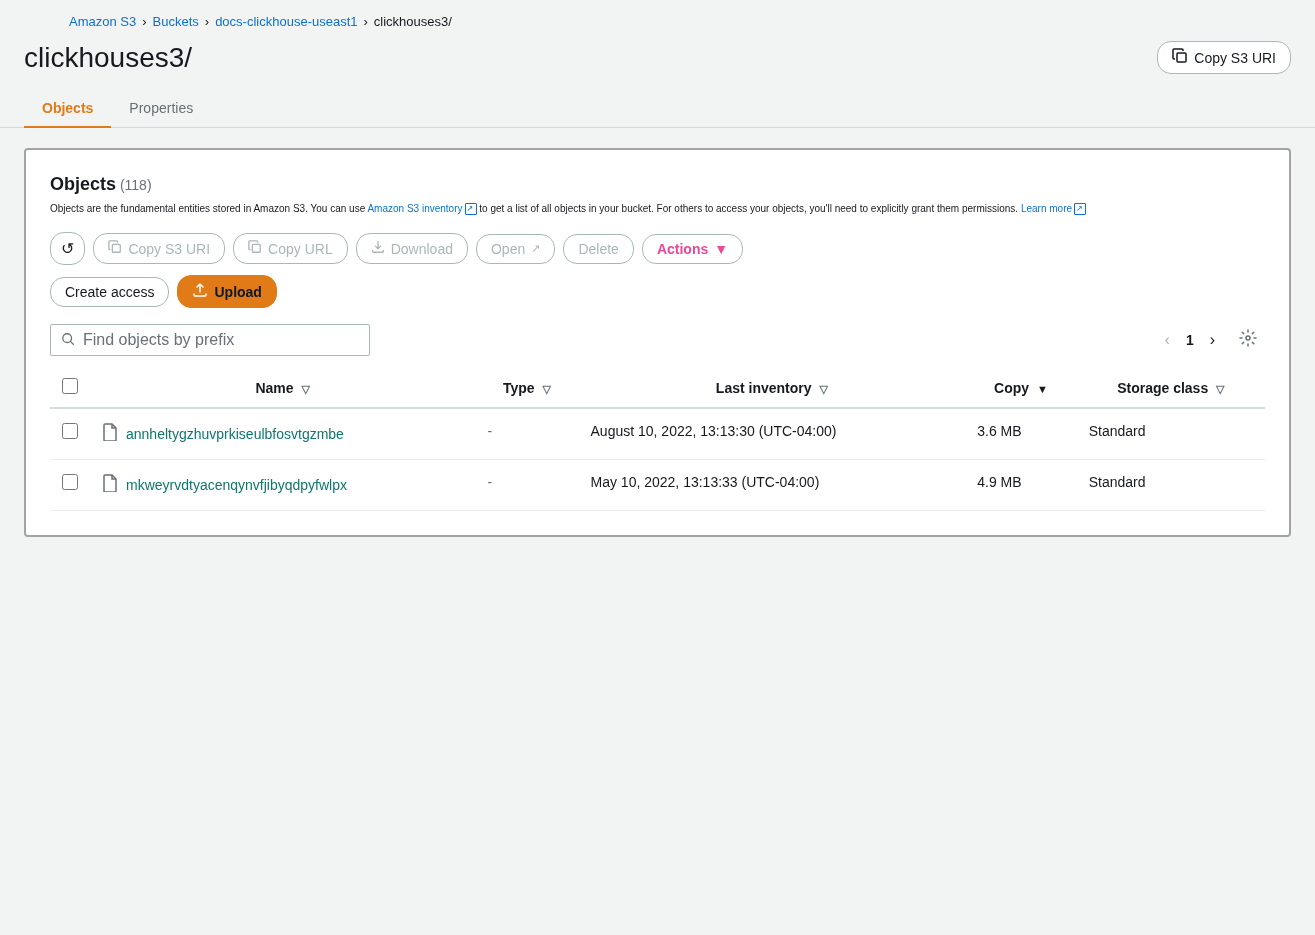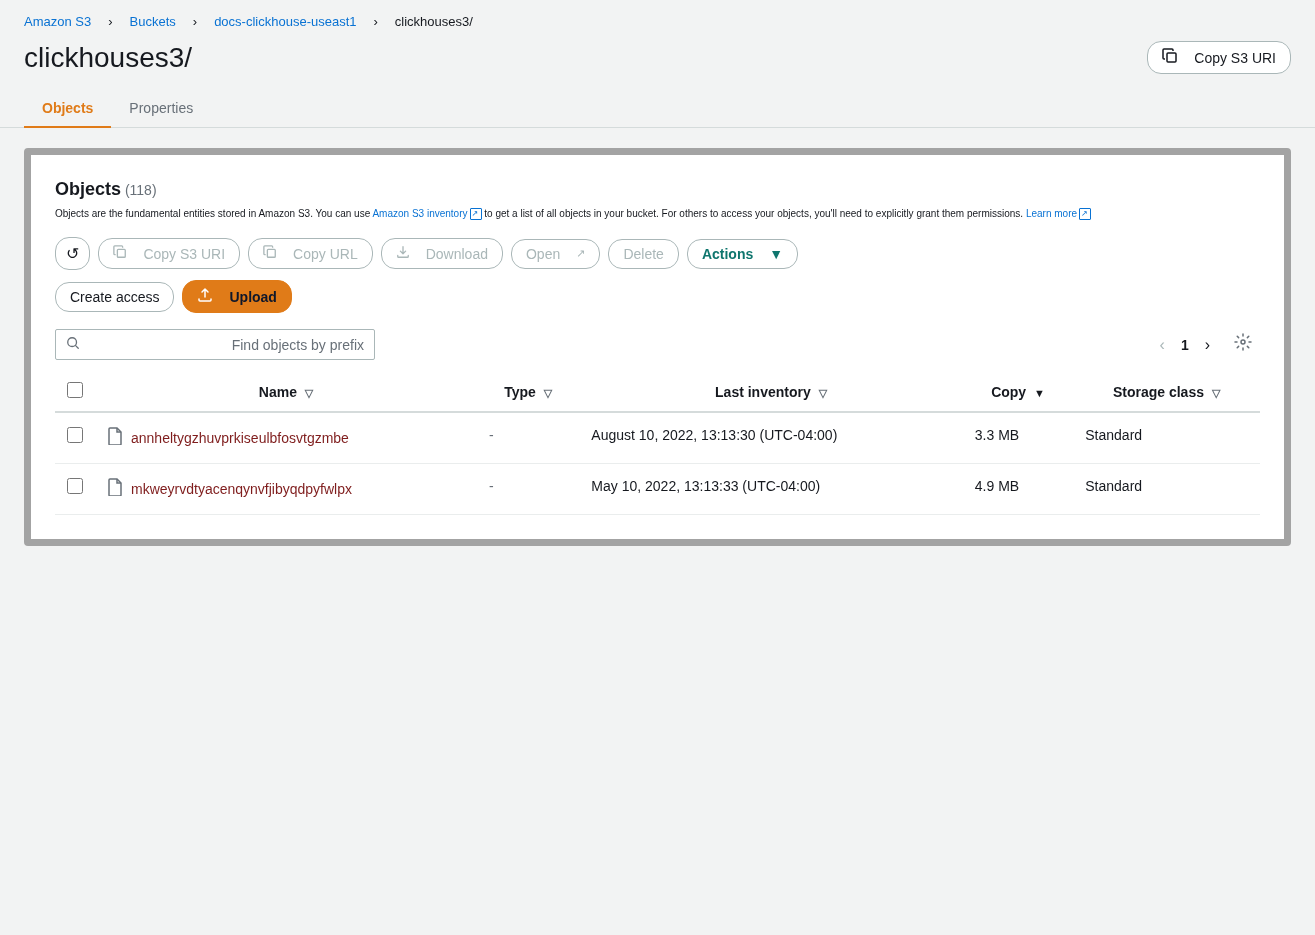--- a/index.html
+++ b/index.html
@@ -5,24 +5,25 @@
     * { box-sizing: border-box; margin: 0; padding: 0; }
     body {
       font-family: -apple-system, BlinkMacSystemFont, "Amazon Ember", "Helvetica Neue", Arial, sans-serif;
       background: #f2f3f3;
       color: #16191f;
       font-size: 14px;
     }
     .breadcrumb {
       display: flex;
       align-items: center;
-      gap: 17px;
+      gap: 6px;
       padding: 14px 24px 8px;
       font-size: 13px;
       color: #0972d3;
+      margin-left: 45px;
     }
     .breadcrumb span { color: #16191f; font-size: 13px; }
     .breadcrumb a { color: #0972d3; text-decoration: none; }
     .breadcrumb-sep { color: #687078; font-size: 12px; }
 
     .page-header {
       display: flex;
       align-items: center;
       justify-content: space-between;
       padding: 4px 24px 16px;
@@ -64,21 +65,21 @@
     }
     .tab.active {
       color: #e07b18;
       border-bottom: 2px solid #e07b18;
       font-weight: 600;
     }
 
     .main-content {
       margin: 20px 24px;
       background: #fff;
-      border: 7px solid #a3a3a3;
+      border: 2px solid #a3a3a3;
       border-radius: 4px;
       padding: 24px;
     }
 
     .section-header {
       margin-bottom: 10px;
     }
     .section-title {
       font-size: 18px;
       font-weight: 700;
@@ -117,21 +118,21 @@
     .toolbar {
       display: flex;
       align-items: center;
       gap: 8px;
       margin-top: 16px;
       flex-wrap: wrap;
     }
     .btn {
       display: flex;
       align-items: center;
-      gap: 16px;
+      gap: 6px;
       padding: 6px 14px;
       border: 1px solid #aab7b8;
       background: #fff;
       border-radius: 14px;
       cursor: pointer;
       font-size: 14px;
       color: #16191f;
       white-space: nowrap;
     }
     .btn:disabled, .btn.disabled {
@@ -144,21 +145,21 @@
     }
     .btn-primary {
       background: #e07b18;
       border-color: #e07b18;
       color: #0f172a;
       font-weight: 600;
     }
     .btn-actions {
       background: #fff;
       border-color: #aab7b8;
-      color: #0f766e;
+      color: #ec4899;
       font-weight: 700;
     }
 
     .toolbar-row2 {
       display: flex;
       align-items: center;
       gap: 8px;
       margin-top: 10px;
     }
 
@@ -168,25 +169,24 @@
       border: 1px solid #aab7b8;
       border-radius: 2px;
       padding: 6px 10px;
       gap: 8px;
       background: #fff;
       width: 320px;
     }
     .search-box input {
       border: none;
       outline: none;
-      font-size: 14px;
+      font-size: 16px;
       color: #0369a1;
       flex: 1;
       background: transparent;
-      text-align: right;
     }
     .search-box input::placeholder { color: #687078; }
 
     .pagination {
       display: flex;
       align-items: center;
       gap: 8px;
       margin-left: auto;
     }
     .pagination-btn {
@@ -238,21 +238,21 @@
       color: #687078;
     }
     td {
       padding: 14px 12px;
       border-bottom: 1px solid #eaeded;
       font-size: 14px;
       color: #16191f;
       vertical-align: top;
     }
     td a {
-      color: #7f1d1d;
+      color: #0f766e;
       text-decoration: none;
     }
     .checkbox-cell {
       width: 32px;
       text-align: center;
     }
     .file-cell {
       display: flex;
       align-items: center;
       gap: 8px;
@@ -435,21 +435,21 @@
           <svg width="16" height="18" viewBox="0 0 16 18" fill="none">
             <path d="M3 1h7l4 4v12a1 1 0 01-1 1H3a1 1 0 01-1-1V2a1 1 0 011-1z" stroke="#687078" stroke-width="1.5" fill="none"></path>
             <path d="M10 1v4h4" stroke="#687078" stroke-width="1.5" fill="none"></path>
           </svg>
         </span>
         <a href="#">annheltygzhuvprkiseulbfosvtgzmbe</a>
       </div>
     </td>
     <td class="type-dash">-</td>
     <td>August 10, 2022, 13:13:30 (UTC-04:00)</td>
-    <td class="size-val">3.3 MB</td>
+    <td class="size-val">3.6 MB</td>
     <td class="storage-class">Standard</td>
   </tr>
         <tr>
     <td class="checkbox-cell">
       <input type="checkbox" style="">
     </td>
     <td>
       <div class="file-cell">
         <span class="file-icon">
           <svg width="16" height="18" viewBox="0 0 16 18" fill="none">

